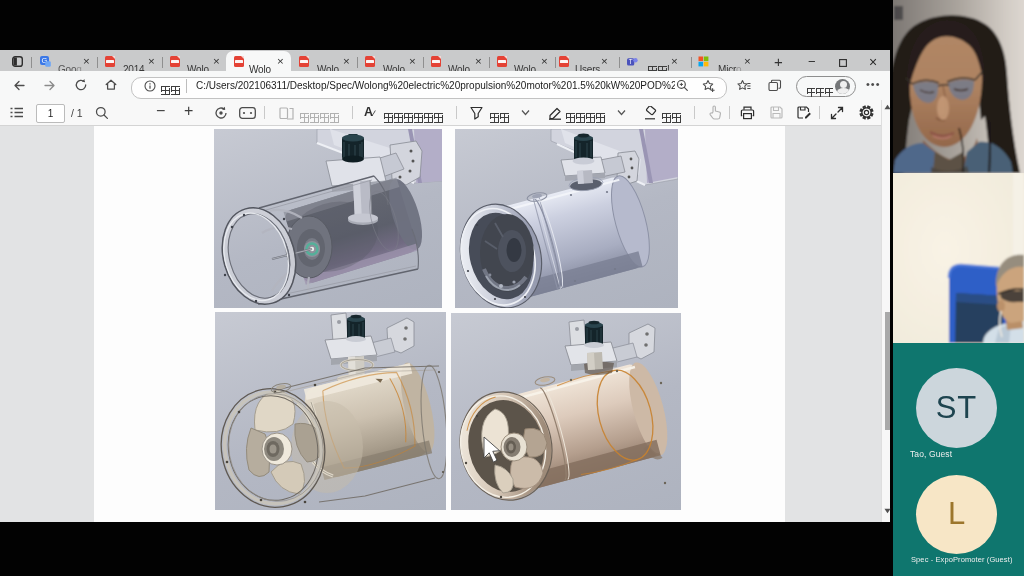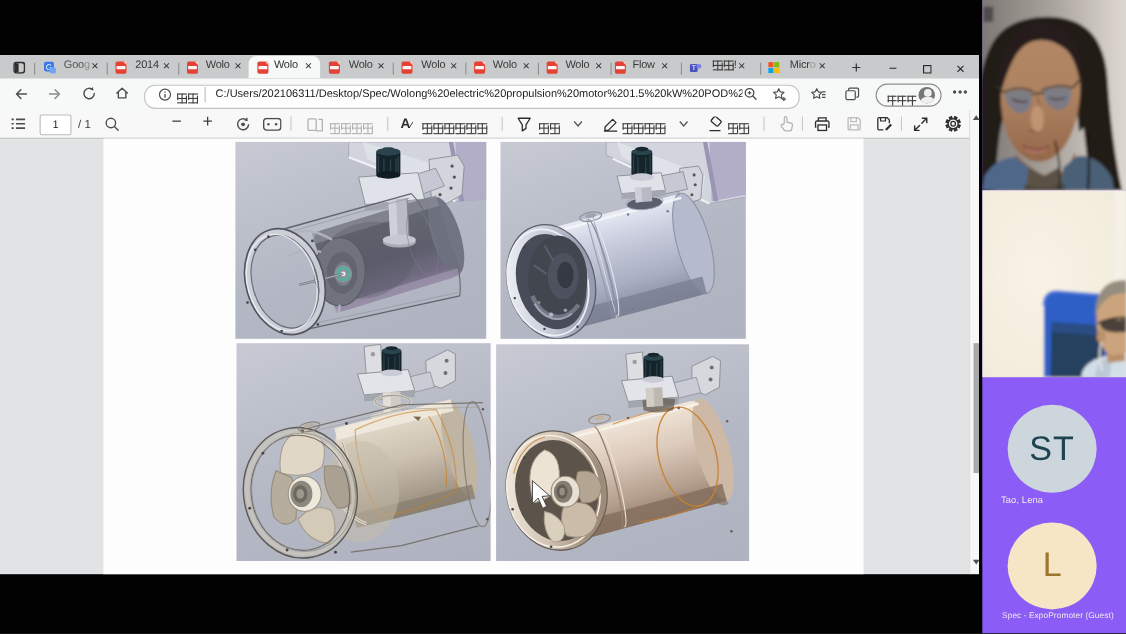--- a/index.html
+++ b/index.html
@@ -1,21 +1,21 @@
 <!DOCTYPE html>
 <html><head><meta charset="utf-8">
 <style>
   html,body{margin:0;padding:0;background:#000;}
   #stage{position:relative;width:1024px;height:576px;background:#020202;overflow:hidden;
          font-family:"Liberation Sans",sans-serif;}
   .abs{position:absolute;}
   
   #tabbar{left:0;top:50px;width:890px;height:21px;background:#c9cacb;}
   .tab-ico{position:absolute;top:6px;width:11px;height:11px;}
-  .tab-txt{position:absolute;top:4px;font-size:10px;color:#383838;letter-spacing:-0.2px;}
+  .tab-txt{position:absolute;top:14px;font-size:10px;color:#383838;letter-spacing:-0.2px;}
   .tab-x{position:absolute;top:5px;font-size:11.5px;color:#2e2e2e;}
   .tab-sep{position:absolute;top:7px;width:1px;height:11px;background:#8f8f8f;}
   .pdfic{width:10px;height:11px;background:#e44235;border-radius:1.5px;}
   .pdfic::before{content:"";position:absolute;right:0;top:0;width:0;height:0;
      border-left:3.5px solid transparent;border-top:3.5px solid #f6d7d4;}
   .pdfic::after{content:"";position:absolute;left:1px;top:4px;width:8px;height:3px;background:#fdf4f3;border-radius:0.6px;}
   #activetab{position:absolute;left:226px;top:1px;width:65px;height:20px;background:#f7f8f8;
              border-radius:7px 7px 0 0;}
   .winctl{position:absolute;top:5px;font-size:12px;color:#2a2a2a;}
   #addrbar{left:0;top:71px;width:890px;height:29px;background:#f7f8f8;}
@@ -37,21 +37,21 @@
         linear-gradient(#3e3e3e,#3e3e3e) 8px 2px/1px 7px no-repeat;}
   .cj.dim{filter:opacity(0.38);}
   
   #content{left:0;top:126px;width:881px;height:396px;background:#e2e3e4;}
   #page{position:absolute;left:94px;top:0;width:691px;height:396px;background:#fdfdfd;}
   .imgbox{position:absolute;background:linear-gradient(160deg,#c7cad3 0%,#b4b8c4 55%,#aeb3bf 100%);}
   
   #sbar{left:881px;top:100px;width:9px;height:422px;background:#f7f7f7;border-left:1px solid #dedede;box-sizing:border-box;}
   #sthumb{position:absolute;left:2.5px;top:212px;width:5.5px;height:118px;background:#a9a9a9;}
   
-  #sidebar{left:893px;top:0;width:131px;height:576px;background:#8b5cf6;}
+  #sidebar{left:893px;top:0;width:131px;height:576px;background:#0f766e;}
   .plabel{position:absolute;color:#eee;font-size:8.5px;letter-spacing:0.1px;}
   .avatar{position:absolute;border-radius:50%;text-align:center;}
 </style></head>
 <body>
 <div id="stage">
 
   <div id="tabbar" class="abs">
     <svg class="tab-ico" style="left:12px;" viewBox="0 0 11 11">
         <rect x="0.7" y="0.7" width="9.6" height="9.6" rx="2.4" fill="none" stroke="#2e2e2e" stroke-width="1.4"></rect>
         <rect x="1.5" y="1.5" width="3.4" height="8" fill="#2e2e2e"></rect>
@@ -86,21 +86,21 @@
     <div class="tab-sep" style="left:423px;"></div>
     <div class="tab-ico pdfic" style="left:431px;"></div>
     <div class="tab-txt" style="left:448px;">Wolo</div>
     <div class="tab-x" style="left:475px;">×</div>
     <div class="tab-sep" style="left:489px;"></div>
     <div class="tab-ico pdfic" style="left:497px;"></div>
     <div class="tab-txt" style="left:514px;">Wolo</div>
     <div class="tab-x" style="left:541px;">×</div>
     <div class="tab-sep" style="left:555px;"></div>
     <div class="tab-ico pdfic" style="left:559px;"></div>
-    <div class="tab-txt" style="left:575px;">Flow</div>
+    <div class="tab-txt" style="left:575px;">Users</div>
     <div class="tab-x" style="left:601px;">×</div>
     <div class="tab-sep" style="left:619px;"></div>
     <svg class="tab-ico" style="left:627px;" width="13" height="12" viewBox="0 0 13 12">
         <rect x="0" y="2.2" width="8.6" height="8.6" rx="1.8" fill="#4b53bc"></rect>
         <circle cx="10" cy="4.6" r="2.6" fill="#7b83eb"></circle>
         <text x="4.4" y="9" font-size="7.5" fill="#fff" text-anchor="middle" font-family="Liberation Sans">T</text>
       </svg>
     <div class="tab-txt" style="left:647px;"><span class="cj"></span><span class="cj"></span>!</div>
     <div class="tab-x" style="left:671px;">×</div>
     <div class="tab-sep" style="left:691px;"></div>
@@ -702,19 +702,19 @@
       <path d="M105 121 Q118 115 131 116" stroke="#262421" stroke-width="1.7" fill="none"></path>
 
       <ellipse cx="108" cy="133" rx="4" ry="6" fill="#bb916a"></ellipse>
       <path d="M108 138 q-3 14 1 26" stroke="#f0ece2" stroke-width="1.5" fill="none"></path>
       </g>
     </svg>
 
     <div class="avatar" style="left:23px;top:368px;width:81px;height:80px;background:#ccd6dc;">
       <div style="font-size:31px;color:#1d444f;margin-top:22px;letter-spacing:1px;">ST</div>
     </div>
-    <div class="plabel" style="left:17px;top:449px;">Tao, Lena</div>
+    <div class="plabel" style="left:17px;top:449px;">Tao, Guest</div>
     <div class="avatar" style="left:23px;top:475px;width:81px;height:79px;background:#f7e6c6;">
       <div style="font-size:31px;color:#9c762c;margin-top:21px;">L</div>
     </div>
     <div class="plabel" style="left:18px;top:555px;font-size:7.5px;">Spec - ExpoPromoter (Guest)</div>
   </div>
 </div>
 
 </body></html>

